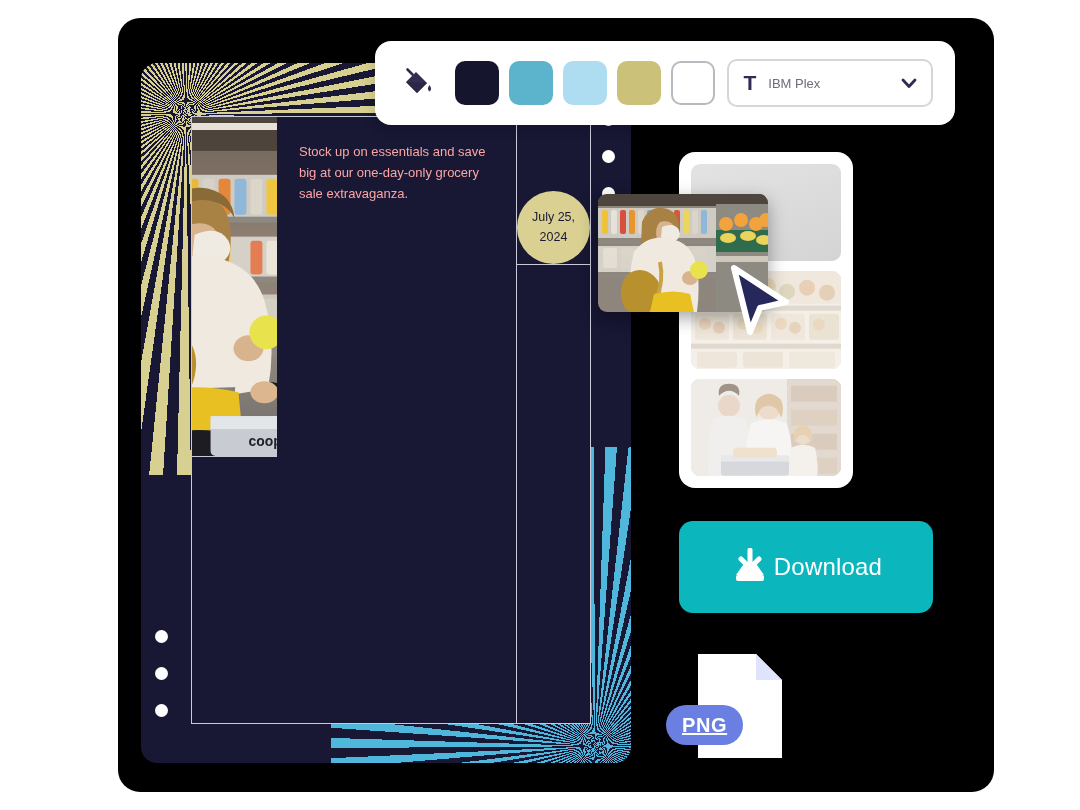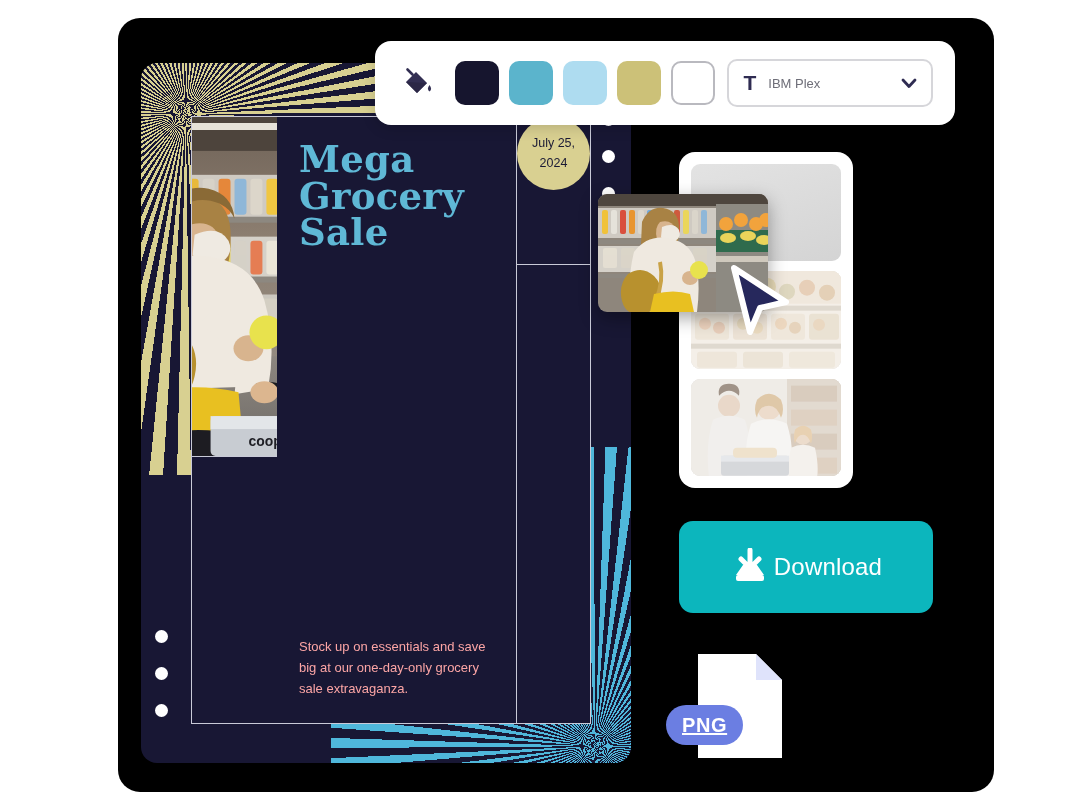--- a/index.html
+++ b/index.html
@@ -78,21 +78,21 @@
     color: #5fb8d6;
     letter-spacing: 0.3px;
   }
   .poster-body {
     font-size: 13px; line-height: 1.62; color: #fca5a5;
     max-width: 198px;
   }
   .frame-right { flex: 1; display: flex; flex-direction: column; }
   .date-cell {
     flex: 0 0 148px; border-bottom: 1px solid #c9cad8;
-    display: flex; align-items: flex-start; justify-content: center;
+    display: flex; align-items: flex-end; justify-content: center;
   }
   .date-badge {
     width: 73px; height: 73px; border-radius: 50%;
     background: #d9d091; color: #1b1a35;
     display: flex; flex-direction: column; align-items: center; justify-content: center;
     font-size: 12.5px; line-height: 1.55; text-align: center;
   }
   .brand-cell {
     flex: 1; display: flex; align-items: center; justify-content: center;
     padding: 10px 12px;
@@ -334,25 +334,20 @@
             <ellipse cx="230" cy="276" rx="14" ry="11" fill="#dcb68f"></ellipse>
             <rect x="176" y="300" width="108" height="40" rx="5" fill="#c8ccd2"></rect>
             <rect x="176" y="300" width="108" height="13" fill="#e3e6e9"></rect>
             <text x="214" y="330" font-family="Liberation Sans, sans-serif" font-size="14" font-weight="700" fill="#1f1f25">coop</text>
           </g>
         </svg>
       </div>
 
       <div class="frame-body">
         <div class="frame-left">
-          <div class="poster-title">
-            <div>Mega</div>
-            <div>Grocery</div>
-            <div>Sale</div>
-          </div>
           <p class="poster-body">Stock up on essentials and save big at our one-day-only grocery sale extravaganza.</p>
         </div>
 
         <div class="frame-right">
           <div class="date-cell">
             <div class="date-badge">
               <span>July 25,</span>
               <span>2024</span>
             </div>
           </div>

